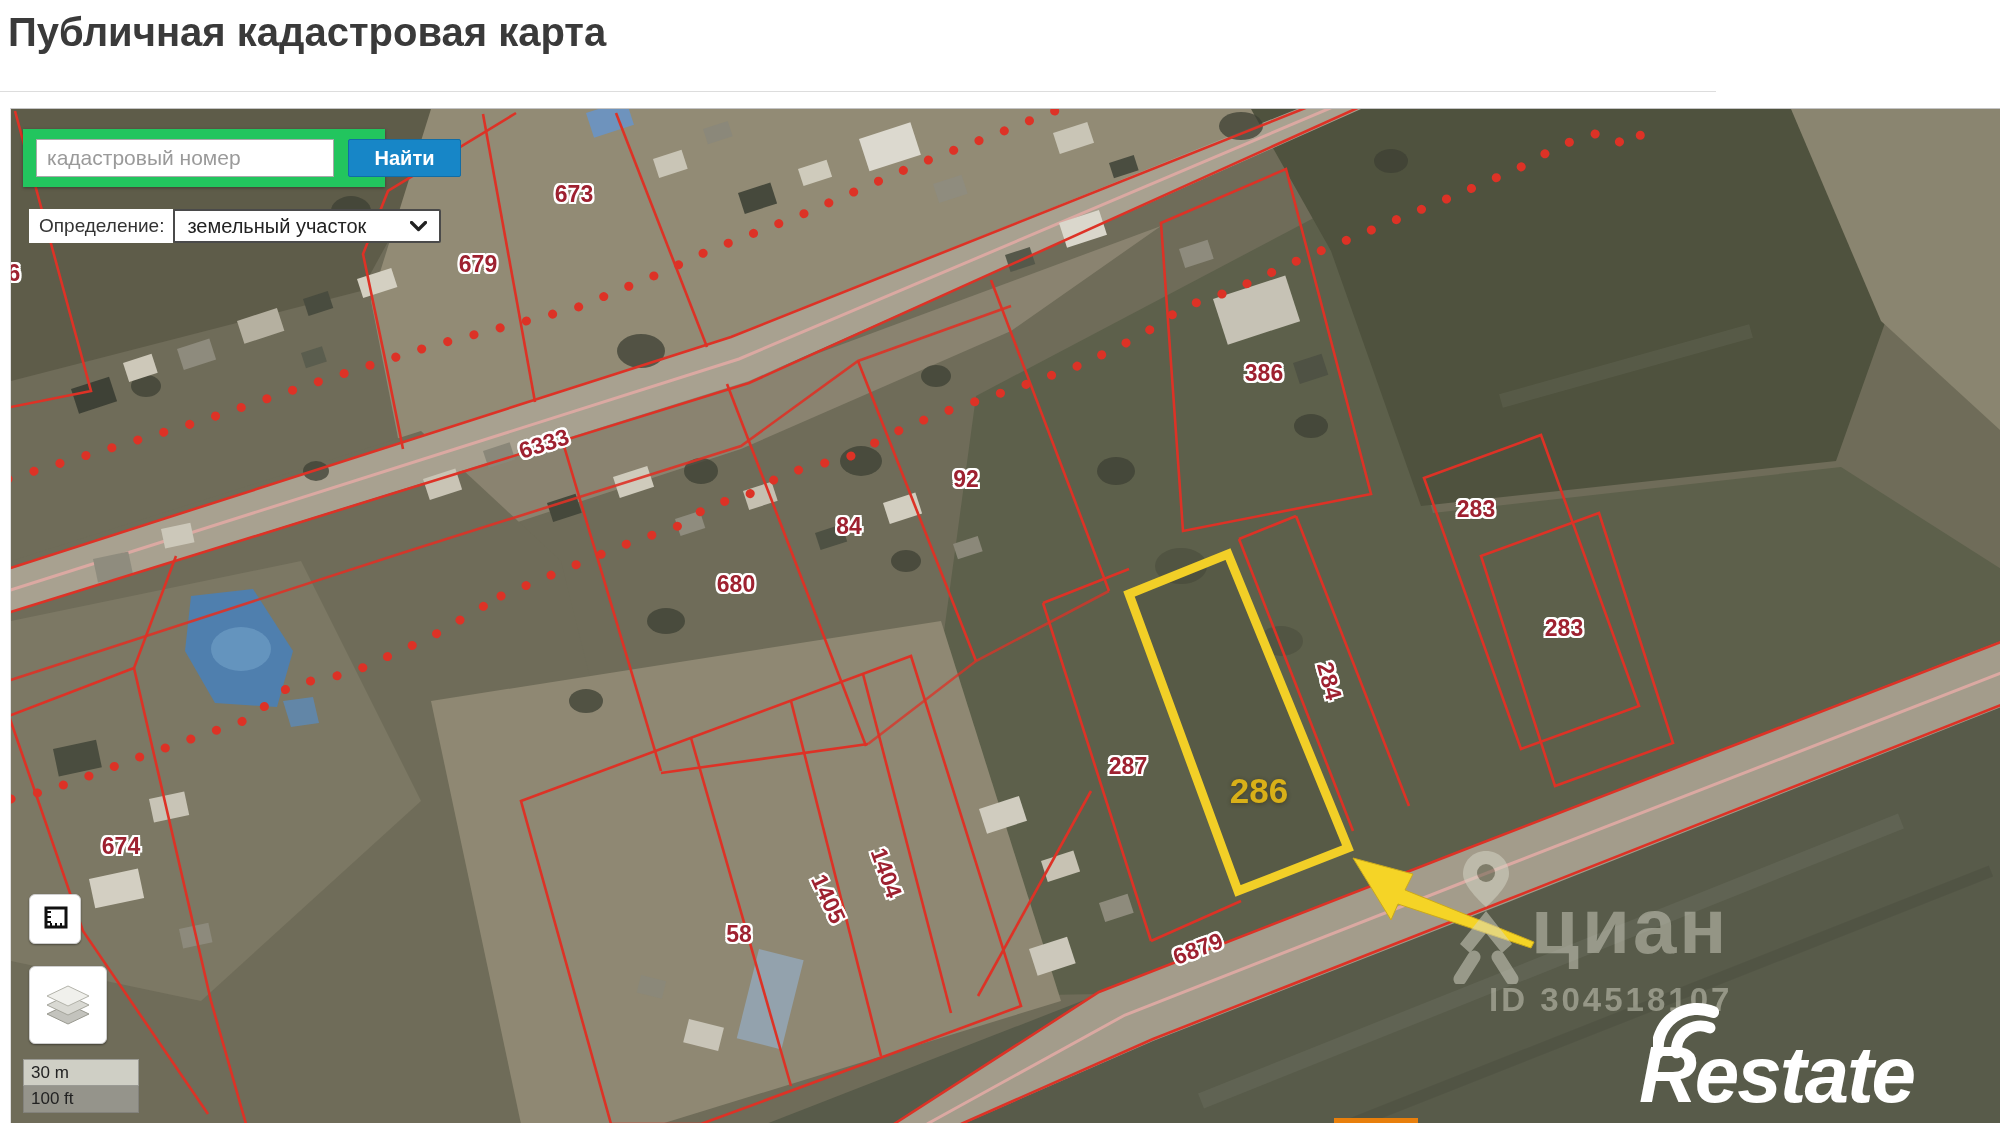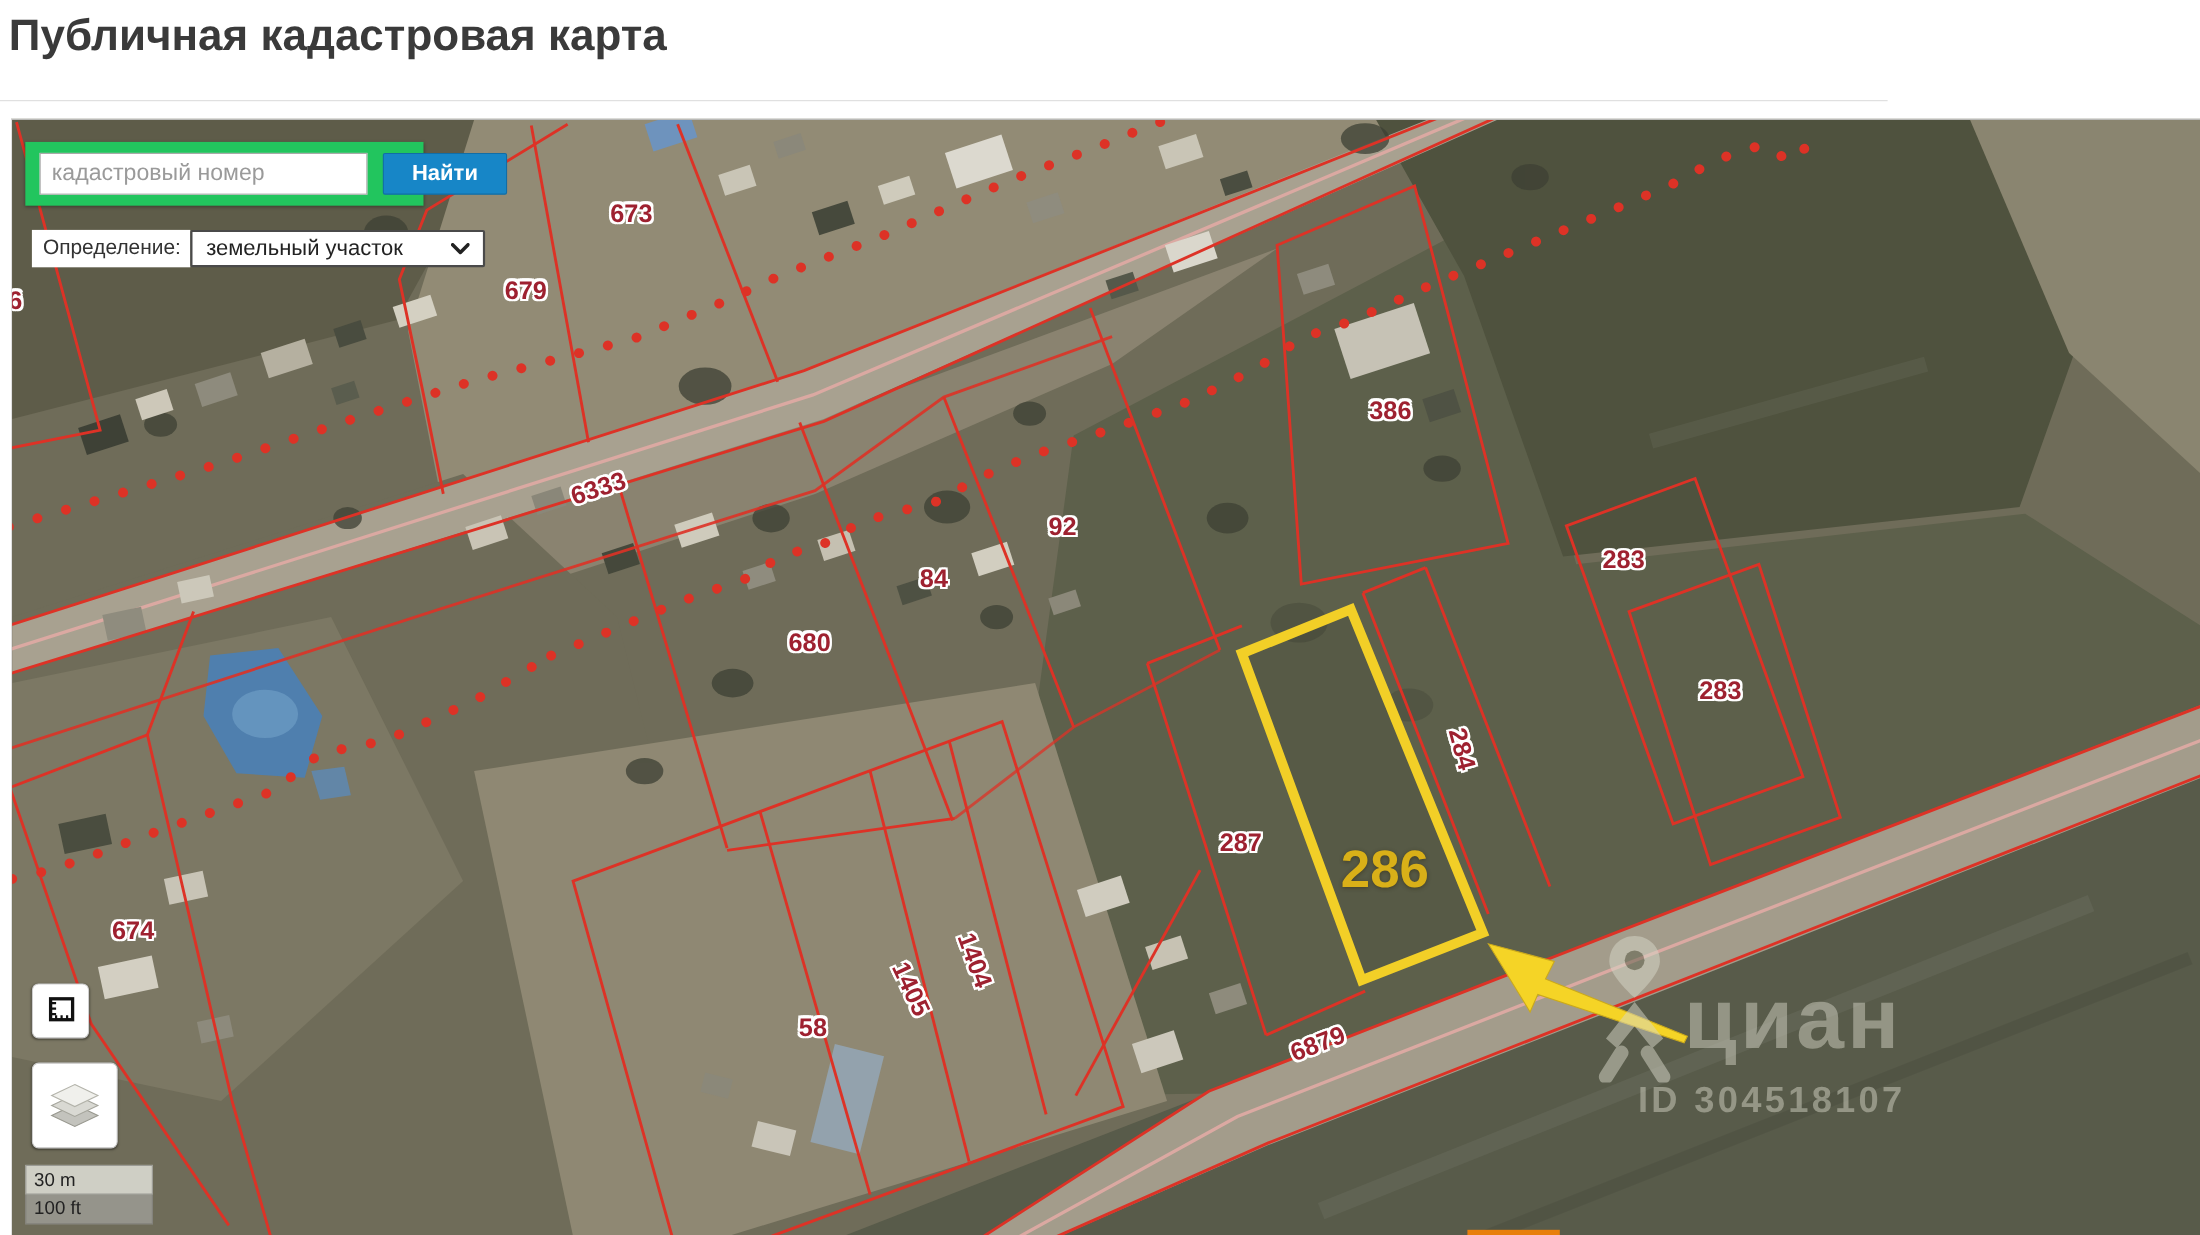--- a/index.html
+++ b/index.html
@@ -12,21 +12,21 @@
        background:#6b6855;border-top:1px solid #c4c4c4;border-left:1px solid #e0e0e0;box-sizing:content-box;cursor:default;}
   .map-svg{position:absolute;left:0;top:0;width:1990px;height:1015px;display:block;}
 
   
   .label-layer{position:absolute;left:0;top:0;width:1990px;height:1015px;pointer-events:none;border-radius:18px;}
   .plabel{position:absolute;font-weight:bold;font-size:23px;color:#9e2130;white-space:nowrap;
     text-shadow:2px 0 0 #fff,-2px 0 0 #fff,0 2px 0 #fff,0 -2px 0 #fff,
       1px 1px 0 #fff,-1px -1px 0 #fff,1px -1px 0 #fff,-1px 1px 0 #fff,
       2px 2px 0 #fff,-2px -2px 0 #fff,2px -2px 0 #fff,-2px 2px 0 #fff;}
   .hlabel{position:absolute;left:1248px;top:682px;transform:translate(-50%,-50%);
-    font-size:48px;font-weight:600;color:#d9b018;text-shadow:0 1px 4px rgba(40,30,0,.45);pointer-events:none;}
+    font-size:35px;font-weight:600;color:#d9b018;text-shadow:0 1px 4px rgba(40,30,0,.45);pointer-events:none;}
 
   
   .search-panel{position:absolute;left:12px;top:20px;width:362px;height:58px;background:#22c55e;
     box-shadow:0 1px 3px rgba(0,0,0,.35);}
   .search-input{position:absolute;left:13px;top:10px;width:298px;height:38px;box-sizing:border-box;
     border:1px solid #a9a9a9;font-size:21px;padding:0 10px;color:#333;outline:none;}
   .search-input::placeholder{color:#9a9a9a;}
   .search-btn{position:absolute;left:325px;top:10px;width:113px;height:38px;background:#1786c7;
     border:1px solid #116da6;border-radius:2px;color:#fff;font-weight:bold;font-size:20px;
     font-family:"Liberation Sans",sans-serif;cursor:pointer;}
@@ -376,16 +376,23 @@
 
     <svg class="wm" style="left:1425px;top:740px;" width="100" height="135" viewBox="0 0 100 135" opacity="0.5">
       <path d="M50 2 C63 2 73 12 73 25 C73 38 50 58 50 58 C50 58 27 38 27 25 C27 12 37 2 50 2 Z" fill="#d8d8c9"></path>
       <circle cx="50" cy="24" r="9" fill="#5d604b"></circle>
       <path d="M50 62 L24 95 L34 104 L50 84 L66 104 L76 95 Z" fill="#d8d8c9"></path>
       <path d="M38 108 L24 130 M62 108 L76 130" stroke="#d8d8c9" stroke-width="13" stroke-linecap="round" fill="none"></path>
     </svg>
     <div class="wm wm-brand">циан</div>
     <div class="wm wm-id">ID 304518107</div>
 
+    <div class="restate">
+      <svg style="position:absolute;left:14px;top:-30px;" width="80" height="72" viewBox="0 0 80 72">
+        <path d="M12 64 A40 40 0 0 1 52 8" fill="none" stroke="#fff" stroke-width="12" stroke-linecap="round" transform="rotate(18 40 36)"></path>
+        <path d="M30 58 A24 24 0 0 1 54 24" fill="none" stroke="#fff" stroke-width="11" stroke-linecap="round" transform="rotate(18 40 36)"></path>
+      </svg>
+      <span class="txt">Restate</span>
+    </div>
     <div class="orange-bar"></div>
 
   </div>
 </div>
 
 </body></html>

